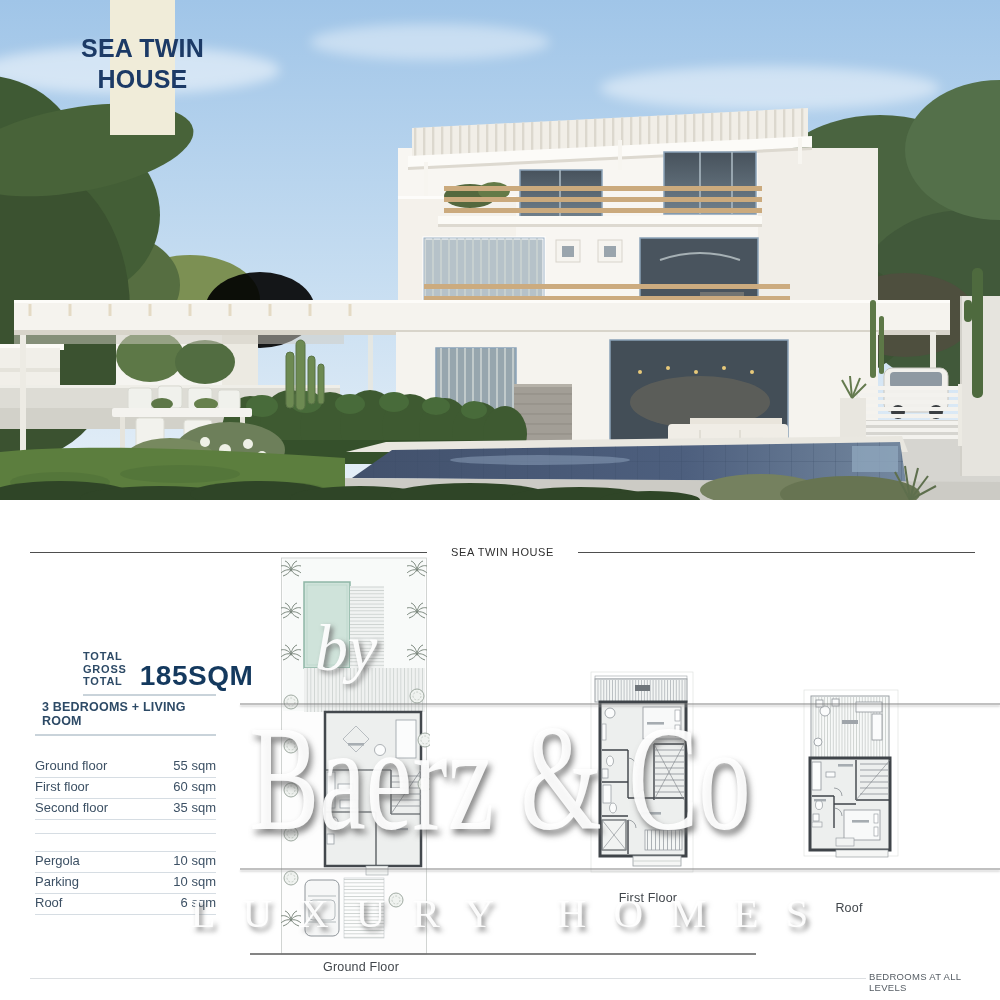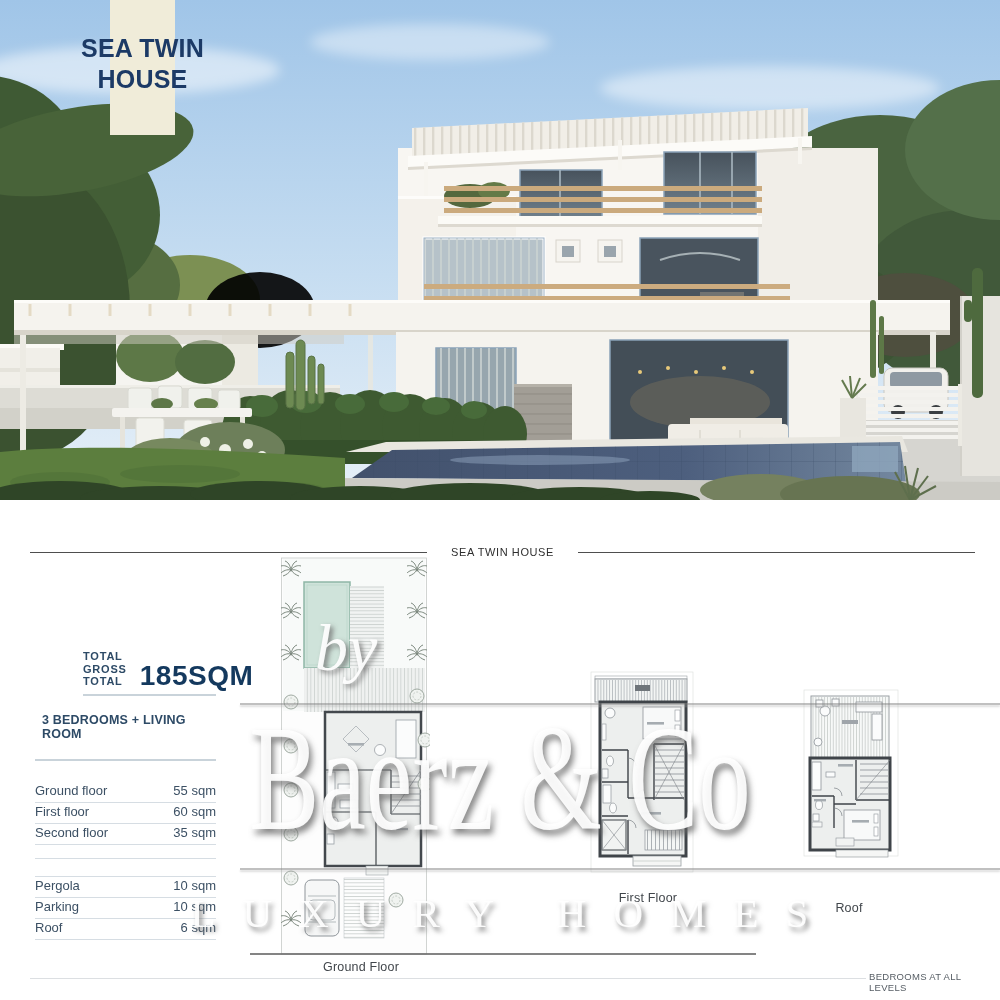--- a/index.html
+++ b/index.html
@@ -20,22 +20,22 @@
   .hline { flex:1; height:1px; background:#4e4e4e; }
   .header-title { font-size:11px; letter-spacing:0.6px; color:#2f2f2f; white-space:nowrap; }
 
   .specs { position:absolute; top:650px; left:35px; width:181px; z-index:2; }
   .specs-head { display:flex; align-items:flex-end; padding-bottom:6px;
                 border-bottom:2px solid #c9d3da;margin-left:48px; }
   .total-label { font-size:11px; font-weight:700; color:#2d4a66;
                  letter-spacing:0.8px; line-height:12.5px; }
   .total-value { font-size:28px; font-weight:700; color:#14395e; margin-left:13px;
                  line-height:25px; letter-spacing:0.5px; }
-  .specs-sub { border-bottom:2px solid #c9d3da; padding:4px 0 18px 7px;
-               font-size:12.5px; font-weight:700; color:#2d4a66; letter-spacing:0.2px;margin-top:13px; }
+  .specs-sub { border-bottom:2px solid #c9d3da; padding:4px 0 6px 7px;
+               font-size:12.5px; font-weight:700; color:#2d4a66; letter-spacing:0.2px; }
   .specs-rows { margin-top:18px; }
   .srow { display:flex; justify-content:space-between; align-items:flex-end;
           height:21px; padding-bottom:4px; border-bottom:1px solid #d6dde3;
           font-size:13px; color:#3c5064; box-sizing:border-box; }
   .srow.tall { height:24px; }
   .srow.sp1 { height:14px; }
   .srow.sp2 { height:18px; }
 
   .plan-svg { position:absolute; z-index:2; }
   .plan-label { position:absolute; transform:translateX(-50%); font-size:12.5px;

